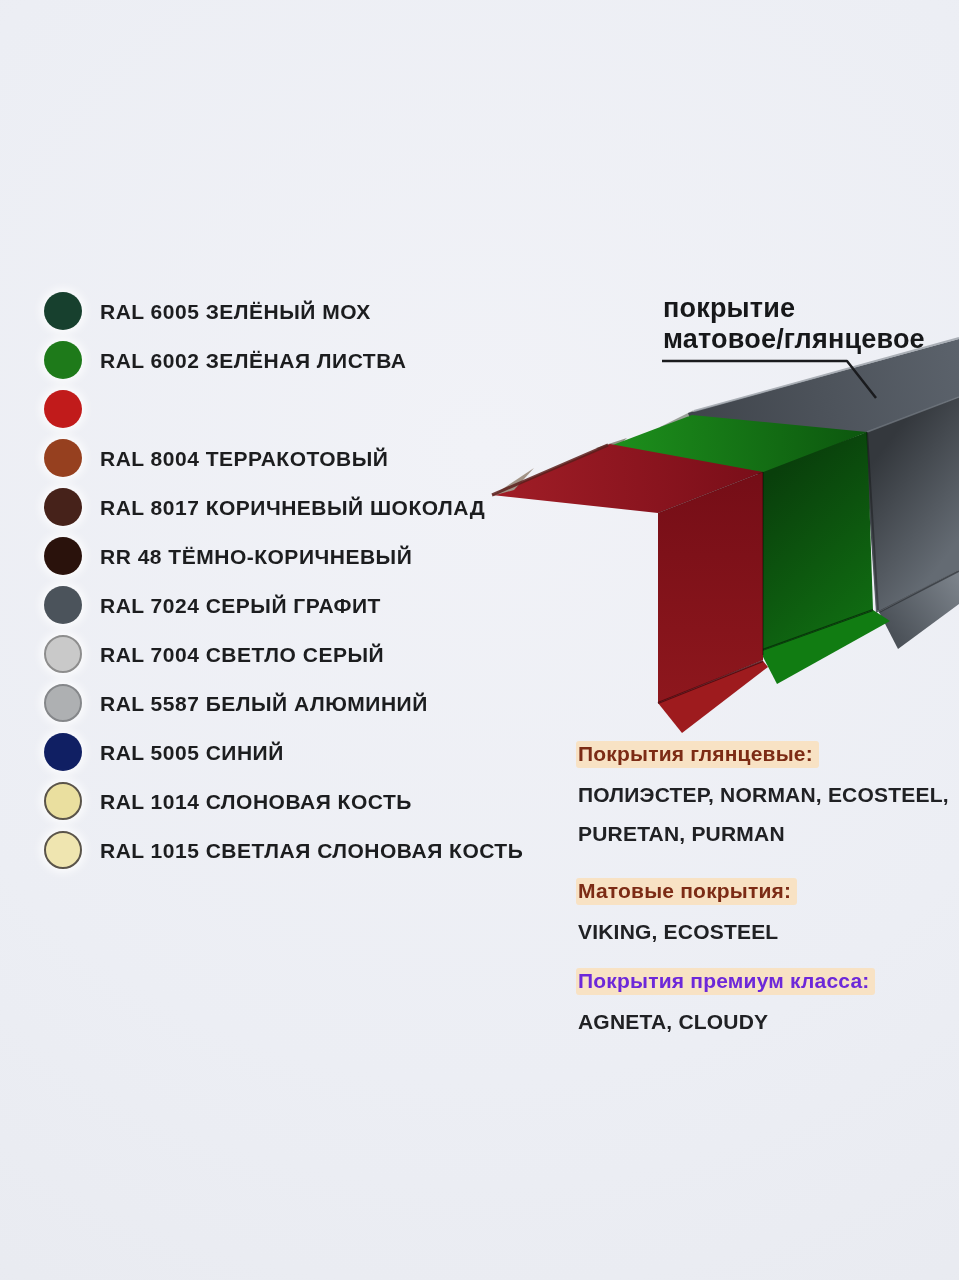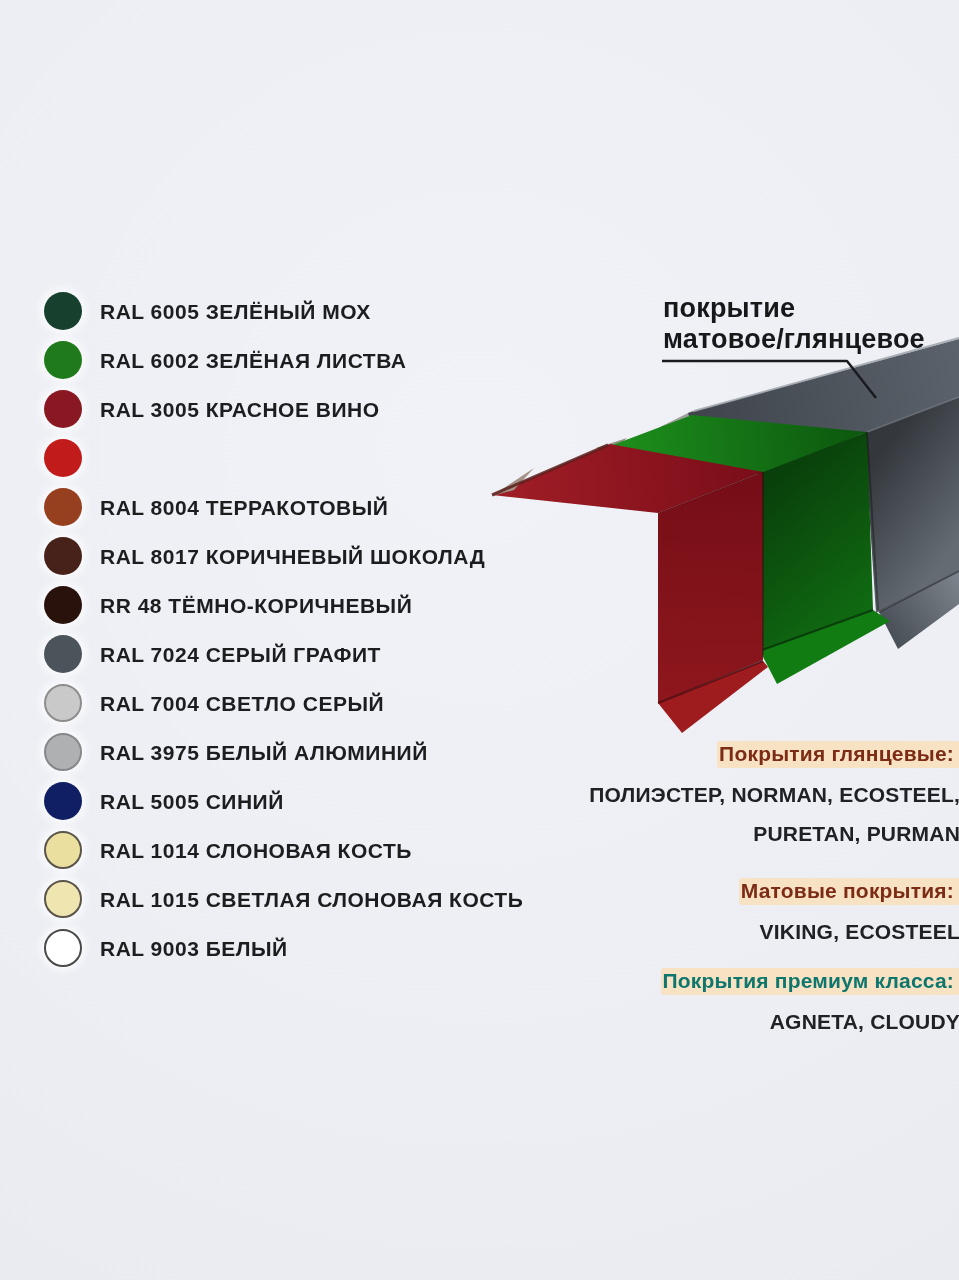--- a/index.html
+++ b/index.html
@@ -26,21 +26,21 @@
   
   .callout{
     position:absolute;left:663px;top:293px;
     font-size:27px;font-weight:700;color:#17181a;
     line-height:31px;letter-spacing:0.2px;
   }
   
   .art{position:absolute;left:480px;top:330px;width:479px;height:430px;}
   
   .coatings{position:absolute;left:578px;top:741px;width:382px;}
-  .section{margin:0 0 24px 0;text-align:right;}
+  .section{margin:0 0 24px 0;}
   .section-heading{
     display:inline-block;
     font-size:21px;font-weight:700;line-height:26px;
     letter-spacing:0.2px;
     padding:0 6px 1px 2px;margin-left:-2px;border-radius:3px;
   }
   .section-line{
     font-size:21px;font-weight:700;color:#202124;
     line-height:25px;letter-spacing:0.2px;margin-top:14px;
     white-space:nowrap;
@@ -54,24 +54,20 @@
   <div class="palette">
     <div class="row">
       <span class="dot" style="background-color: rgb(23, 64, 46); border-color: transparent;"></span>
       <span class="lbl">RAL 6005 ЗЕЛЁНЫЙ МОХ</span>
     </div>
     <div class="row">
       <span class="dot" style="background-color: rgb(30, 122, 26); border-color: transparent;"></span>
       <span class="lbl">RAL 6002 ЗЕЛЁНАЯ ЛИСТВА</span>
     </div>
     <div class="row">
-      <span class="dot" style="background-color: rgb(138, 24, 34); border-color: transparent;"></span>
-      <span class="lbl">RAL 3005 КРАСНОЕ ВИНО</span>
-    </div>
-    <div class="row">
       <span class="dot" style="background-color: rgb(193, 27, 27); border-color: transparent;"></span>
     </div>
     <div class="row">
       <span class="dot" style="background-color: rgb(150, 64, 31); border-color: transparent;"></span>
       <span class="lbl">RAL 8004 ТЕРРАКОТОВЫЙ</span>
     </div>
     <div class="row">
       <span class="dot" style="background-color: rgb(70, 34, 26); border-color: transparent;"></span>
       <span class="lbl">RAL 8017 КОРИЧНЕВЫЙ ШОКОЛАД</span>
     </div>
@@ -82,37 +78,33 @@
     <div class="row">
       <span class="dot" style="background-color: rgb(75, 83, 91); border-color: transparent;"></span>
       <span class="lbl">RAL 7024 СЕРЫЙ ГРАФИТ</span>
     </div>
     <div class="row">
       <span class="dot" style="background-color: rgb(201, 201, 201); border-color: rgb(141, 141, 141);"></span>
       <span class="lbl">RAL 7004 СВЕТЛО СЕРЫЙ</span>
     </div>
     <div class="row">
       <span class="dot" style="background-color: rgb(174, 176, 178); border-color: rgb(133, 135, 138);"></span>
-      <span class="lbl">RAL 3975 БЕЛЫЙ АЛЮМИНИЙ</span>
+      <span class="lbl">RAL 5587 БЕЛЫЙ АЛЮМИНИЙ</span>
     </div>
     <div class="row">
       <span class="dot" style="background-color: rgb(16, 31, 99); border-color: transparent;"></span>
       <span class="lbl">RAL 5005 СИНИЙ</span>
     </div>
     <div class="row">
       <span class="dot" style="background-color: rgb(234, 223, 159); border-color: rgb(90, 84, 74);"></span>
       <span class="lbl">RAL 1014 СЛОНОВАЯ КОСТЬ</span>
     </div>
     <div class="row">
       <span class="dot" style="background-color: rgb(239, 229, 176); border-color: rgb(90, 84, 74);"></span>
       <span class="lbl">RAL 1015 СВЕТЛАЯ СЛОНОВАЯ КОСТЬ</span>
-    </div>
-    <div class="row">
-      <span class="dot" style="background-color: rgb(255, 255, 255); border-color: rgb(73, 73, 73);"></span>
-      <span class="lbl">RAL 9003 БЕЛЫЙ</span>
     </div>
   </div>
 
   <div class="callout">
     <div>покрытие</div>
     <div>матовое/глянцевое</div>
   </div>
 
   <svg class="art" viewBox="480 330 479 430" xmlns="http://www.w3.org/2000/svg">
     <defs>
@@ -177,18 +169,18 @@
     <div class="section">
       <span class="section-heading" style="color: rgb(124, 43, 21); background-color: rgb(248, 226, 196);">Покрытия глянцевые:</span>
       <div class="section-line">ПОЛИЭСТЕР, NORMAN, ECOSTEEL,</div>
       <div class="section-line">PURETAN, PURMAN</div>
     </div>
     <div class="section">
       <span class="section-heading" style="color: rgb(124, 43, 21); background-color: rgb(248, 226, 196); margin-top: 8px;">Матовые покрытия:</span>
       <div class="section-line">VIKING, ECOSTEEL</div>
     </div>
     <div class="section">
-      <span class="section-heading" style="color: #0f766e; background-color: rgb(248, 226, 196);">Покрытия премиум класса:</span>
+      <span class="section-heading" style="color: #6d28d9; background-color: rgb(248, 226, 196);">Покрытия премиум класса:</span>
       <div class="section-line">AGNETA, CLOUDY</div>
     </div>
   </div>
 
 </div>
 
 </body></html>

